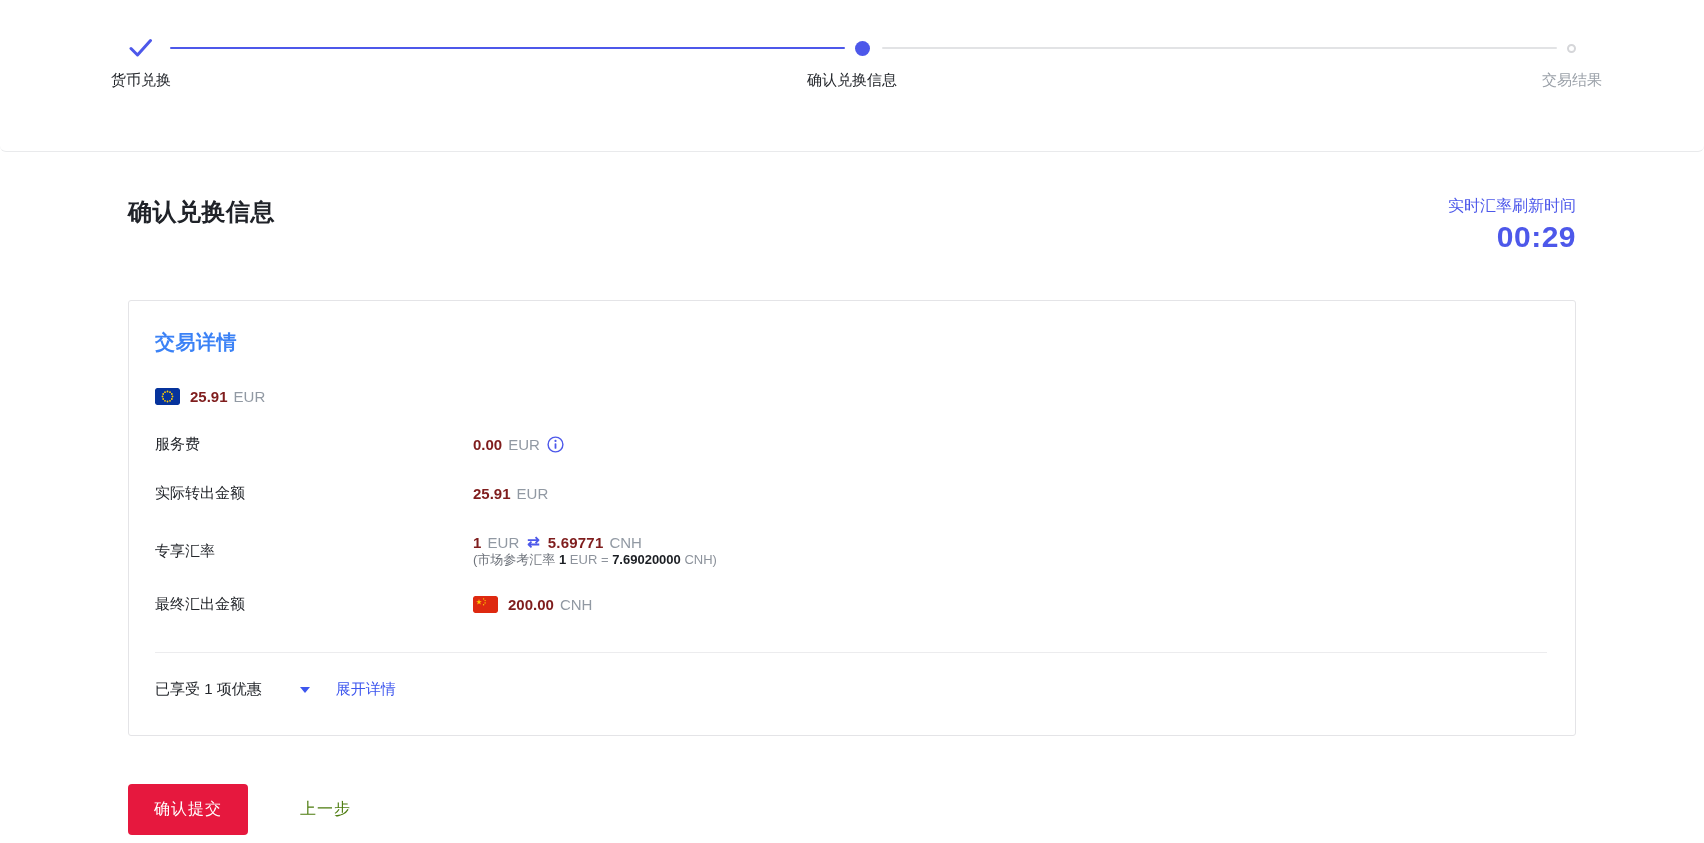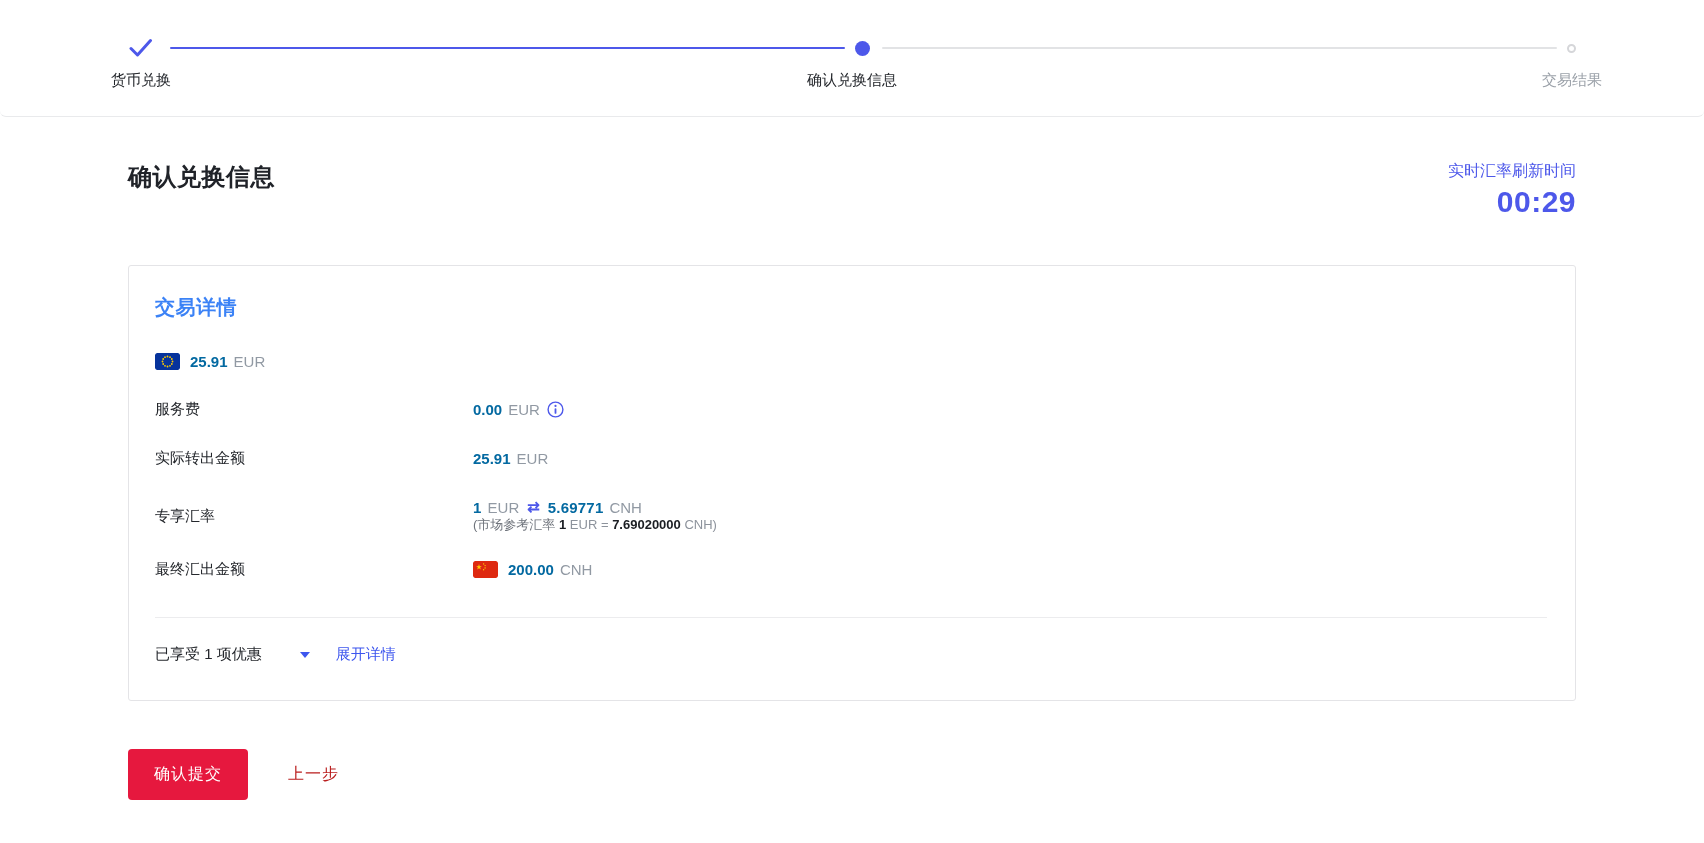--- a/index.html
+++ b/index.html
@@ -6,21 +6,21 @@
   html,body { background:#ffffff; }
   body {
     width:1704px; height:843px;
     font-family:"Liberation Sans", sans-serif;
     color:#1f2329;
     overflow:hidden;
   }
   .container { width:1448px; margin:0 auto; }
 
   
-  .header { border-bottom:1px solid #e9eaec; padding-top:38px; height:117px;border-radius:6px; }
+  .header { border-bottom:1px solid #e9eaec; padding-top:38px; height:152px;border-radius:6px; }
   .stepper { position:relative; }
   .marker-row { display:flex; align-items:center; height:20px; }
   .check-wrap { width:26px; height:20px; display:flex; align-items:center; justify-content:center; }
   .seg { height:2px; border-radius:1px; }
   .seg.done { background:#4d58ea; flex:1; margin-left:16px; margin-right:10px; }
   .seg.todo { background:#e2e3e5; flex:1; margin-left:12px; margin-right:10px; }
   .dot { width:15px; height:15px; border-radius:50%; background:#4d58ea; flex:0 0 auto; }
   .end-circle { width:9px; height:9px; border-radius:50%; border:2px solid #d5d6d9; background:#fff; flex:0 0 auto; }
   .label-row { position:relative; margin-top:13px; height:20px; font-size:15px; }
   .step-label { position:absolute; white-space:nowrap; color:#23262b; }
@@ -39,21 +39,21 @@
   .card { margin-top:46px; border:1px solid #e4e4e7; border-radius:3px; background:#fff;
           padding:28px 28px 36px 26px; }
   .card-title { font-size:20px; font-weight:600; color:#3b82f6; letter-spacing:0.5px; margin-bottom:32px; }
   .detail-row { display:flex; align-items:center; margin-bottom:30px; font-size:15px; }
   .detail-row.rate-row { margin-bottom:26px; }
   .detail-row.last { margin-bottom:0; }
   .row-label { width:318px; flex:0 0 auto; color:#24272c; }
   .row-value { display:flex; align-items:center; }
   .flag { width:25px; height:17px; margin-right:10px; display:inline-flex; flex:0 0 auto; }
   .flag svg { border-radius:2px; }
-  .amount { font-weight:bold; color:#0369a1; }
+  .amount { font-weight:bold; color:#7f1d1d; }
   .currency { color:#9199a3; margin-left:6px; }
   .info-icon { margin-left:7px; display:inline-flex; cursor:pointer; }
 
   .rate-lines { display:flex; flex-direction:column; }
   .rate-main { display:flex; align-items:center; }
   .exchange-icon { color:#4d58ea; margin:0 8px; font-size:15px; font-weight:bold; }
   .rate-main .amount { letter-spacing:0.2px; }
   .rate-ref { font-size:13px; color:#6e737b; }
   .rate-ref b { color:#1b1e23; font-weight:bold; }
   .rate-ref .cc { color:#8d939c; }
@@ -63,21 +63,21 @@
   .promo { margin-top:27px; display:flex; align-items:flex-start; font-size:15px; }
   .promo-text { color:#24272c; }
   .expand-link { margin-left:38px; color:#3d56ee; display:flex; align-items:center; cursor:pointer;gap:19px; }
   .tri-down { width:0; height:0; border-left:5px solid transparent; border-right:5px solid transparent;
               border-top:6px solid #3d56ee; margin-right:7px; display:inline-block; }
 
   
   .actions { margin-top:48px; display:flex; align-items:center; }
   .btn-submit { background:#e6183e; color:#fff; font-size:16px; border:none; border-radius:4px;
                 padding:15px 26px; cursor:pointer; font-family:inherit; letter-spacing:1px; }
-  .btn-back { margin-left:40px; background:none; border:none; color:#b91c1c; font-size:16px;
+  .btn-back { margin-left:52px; background:none; border:none; color:#4d7c0f; font-size:16px;
               cursor:pointer; font-family:Liberation Serif, serif; letter-spacing:1px; }
 </style>
 </head>
 <body>
 
 <div class="header">
   <div class="container">
     <div class="stepper">
       <div class="marker-row">
         <span class="check-wrap">

